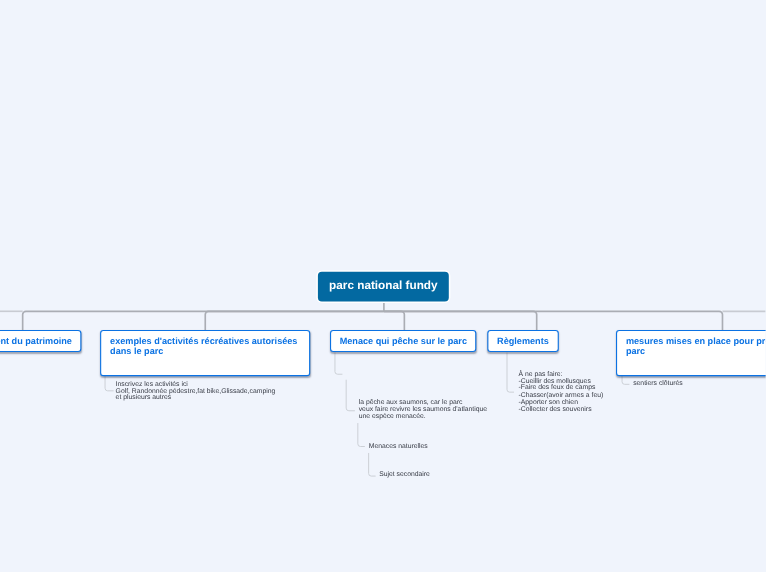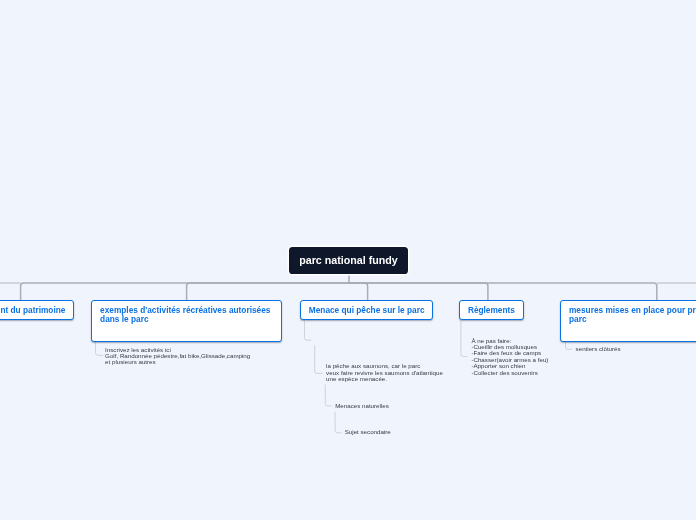--- a/index.html
+++ b/index.html
@@ -4,40 +4,40 @@
 <title>parc national fundy</title>
 <style>
   html,body{margin:0;padding:0;}
   body{width:696px;height:520px;overflow:hidden;background:#f0f4fc;
        font-family:"Liberation Sans",sans-serif;}
   #canvas{position:relative;width:696px;height:520px;overflow:hidden;
           transform:translateZ(0);}
   #wires{position:absolute;left:0;top:0;width:696px;height:520px;}
 
   
-  #root-node{position:absolute;box-sizing:border-box;background:#0f172a;
+  #root-node{position:absolute;box-sizing:border-box;background:#0369a1;
         border:0;border-radius:3.6px;
         color:#ffffff;font-weight:bold;font-size:10.7px;line-height:11px;
         white-space:nowrap;text-align:center;
         box-shadow:0 0 0 1.4px #ffffff;
         left:289.3px;top:247px;width:118.4px;height:26.5px;padding-top:8px;}
 
   
   .node{position:absolute;box-sizing:border-box;background:#ffffff;
         border:1.1px solid #0b72e3;border-radius:3px;
         color:#0b72e3;font-weight:bold;font-size:8.3px;line-height:8.8px;
         padding:5.05px 7.9px 0;
         box-shadow:0 1px 1.5px rgba(35,45,70,.40);
         top:299.9px;}
   .node.oneline{white-space:nowrap;height:20.5px;}
   .node.twoline{height:42px;}
   .n1{left:-32px;}
   .n2{left:91.2px;width:190.8px;}
   .n3{left:299.9px;}
-  .n4{left:459px;}
+  .n4{left:443px;}
   .n5{left:560.1px;width:193.4px;}
 
   
   .sub{position:absolute;color:#363a44;font-size:6.2px;line-height:6.4px;
        white-space:pre;font-weight:normal;}
   .s1{left:105.1px;top:346.5px;}
   .s2{left:326.1px;top:363.4px;}
   .s3{left:335.2px;top:402.8px;}
   .s4{left:344.7px;top:429.2px;}
   .s5{left:471.4px;top:337.5px;}

